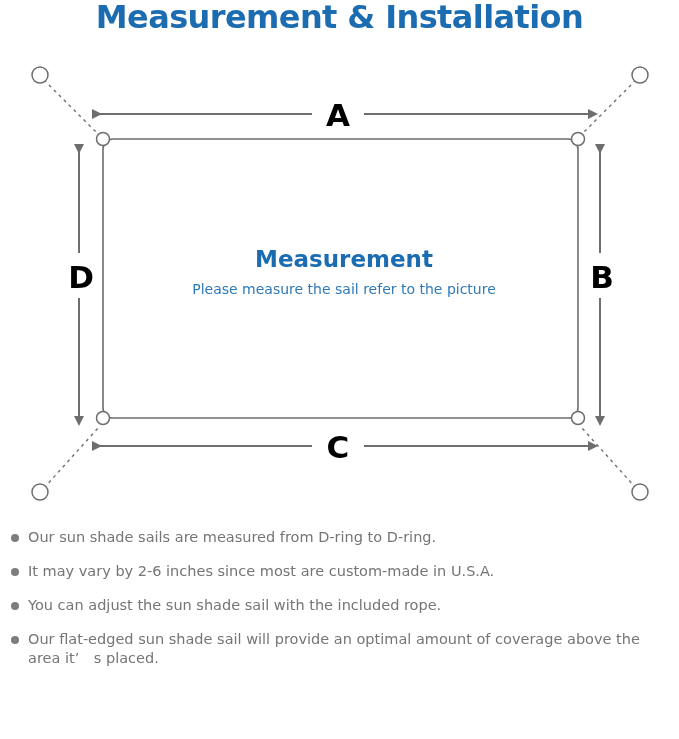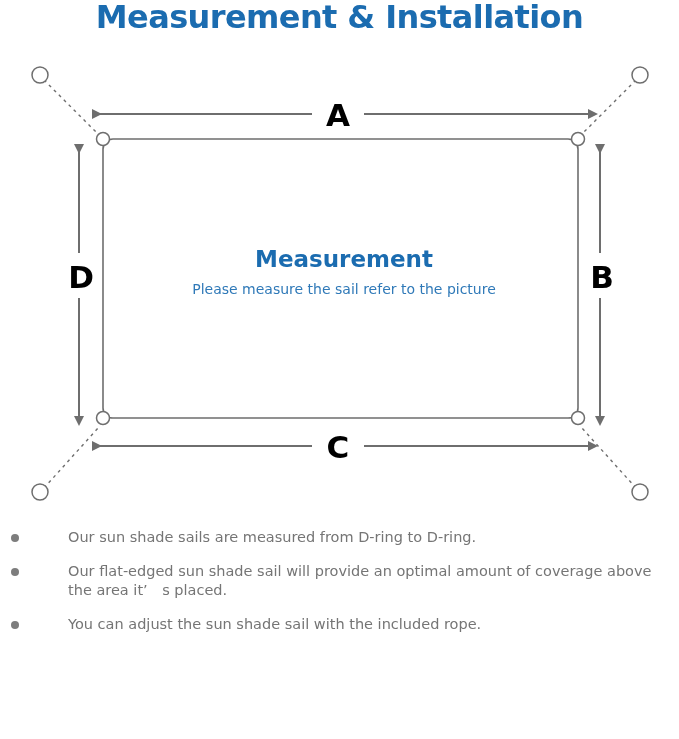--- a/index.html
+++ b/index.html
@@ -85,21 +85,21 @@
   .note-item:last-child { margin-bottom: 0; }
   .note-bullet {
     position: absolute;
     left: 11px;
     top: 6px;
     width: 8px;
     height: 8px;
     border-radius: 50%;
     background: #7d7d7d;
   }
-  .note-text { display: block; margin-left: 40px; }
+  .note-text { display: block; }
 </style>
 </head>
 <body>
 
 <div class="page-title">Measurement &amp; Installation</div>
 
 <div class="diagram-wrap">
   <svg class="diagram-svg" viewBox="0 0 679 470" xmlns="http://www.w3.org/2000/svg">
     <defs>
       <marker id="arrowL" markerWidth="12" markerHeight="12" refX="10" refY="5" orient="auto" markerUnits="userSpaceOnUse">
@@ -162,25 +162,29 @@
   </svg>
 </div>
 
 <div class="notes">
 
   <div class="note-item">
     <span class="note-bullet"></span>
     <span class="note-text">Our sun shade sails are measured from D-ring to D-ring.</span>
   </div>
 
+  <div class="note-item">
+    <span class="note-bullet"></span>
+    <span class="note-text">It may vary by 2-6 inches since most are custom-made in U.S.A.</span>
+  </div>
 
+
+  <div class="note-item">
+    <span class="note-bullet"></span>
+    <span class="note-text">You can adjust the sun shade sail with the included rope.</span>
+  </div>
 
   <div class="note-item">
     <span class="note-bullet"></span>
     <span class="note-text">Our flat-edged sun shade sail will provide an optimal amount of coverage above the area it’　s placed.</span>
   </div>
 
-  <div class="note-item">
-    <span class="note-bullet"></span>
-    <span class="note-text">You can adjust the sun shade sail with the included rope.</span>
-  </div>
-
 </div>
 
 </body></html>

